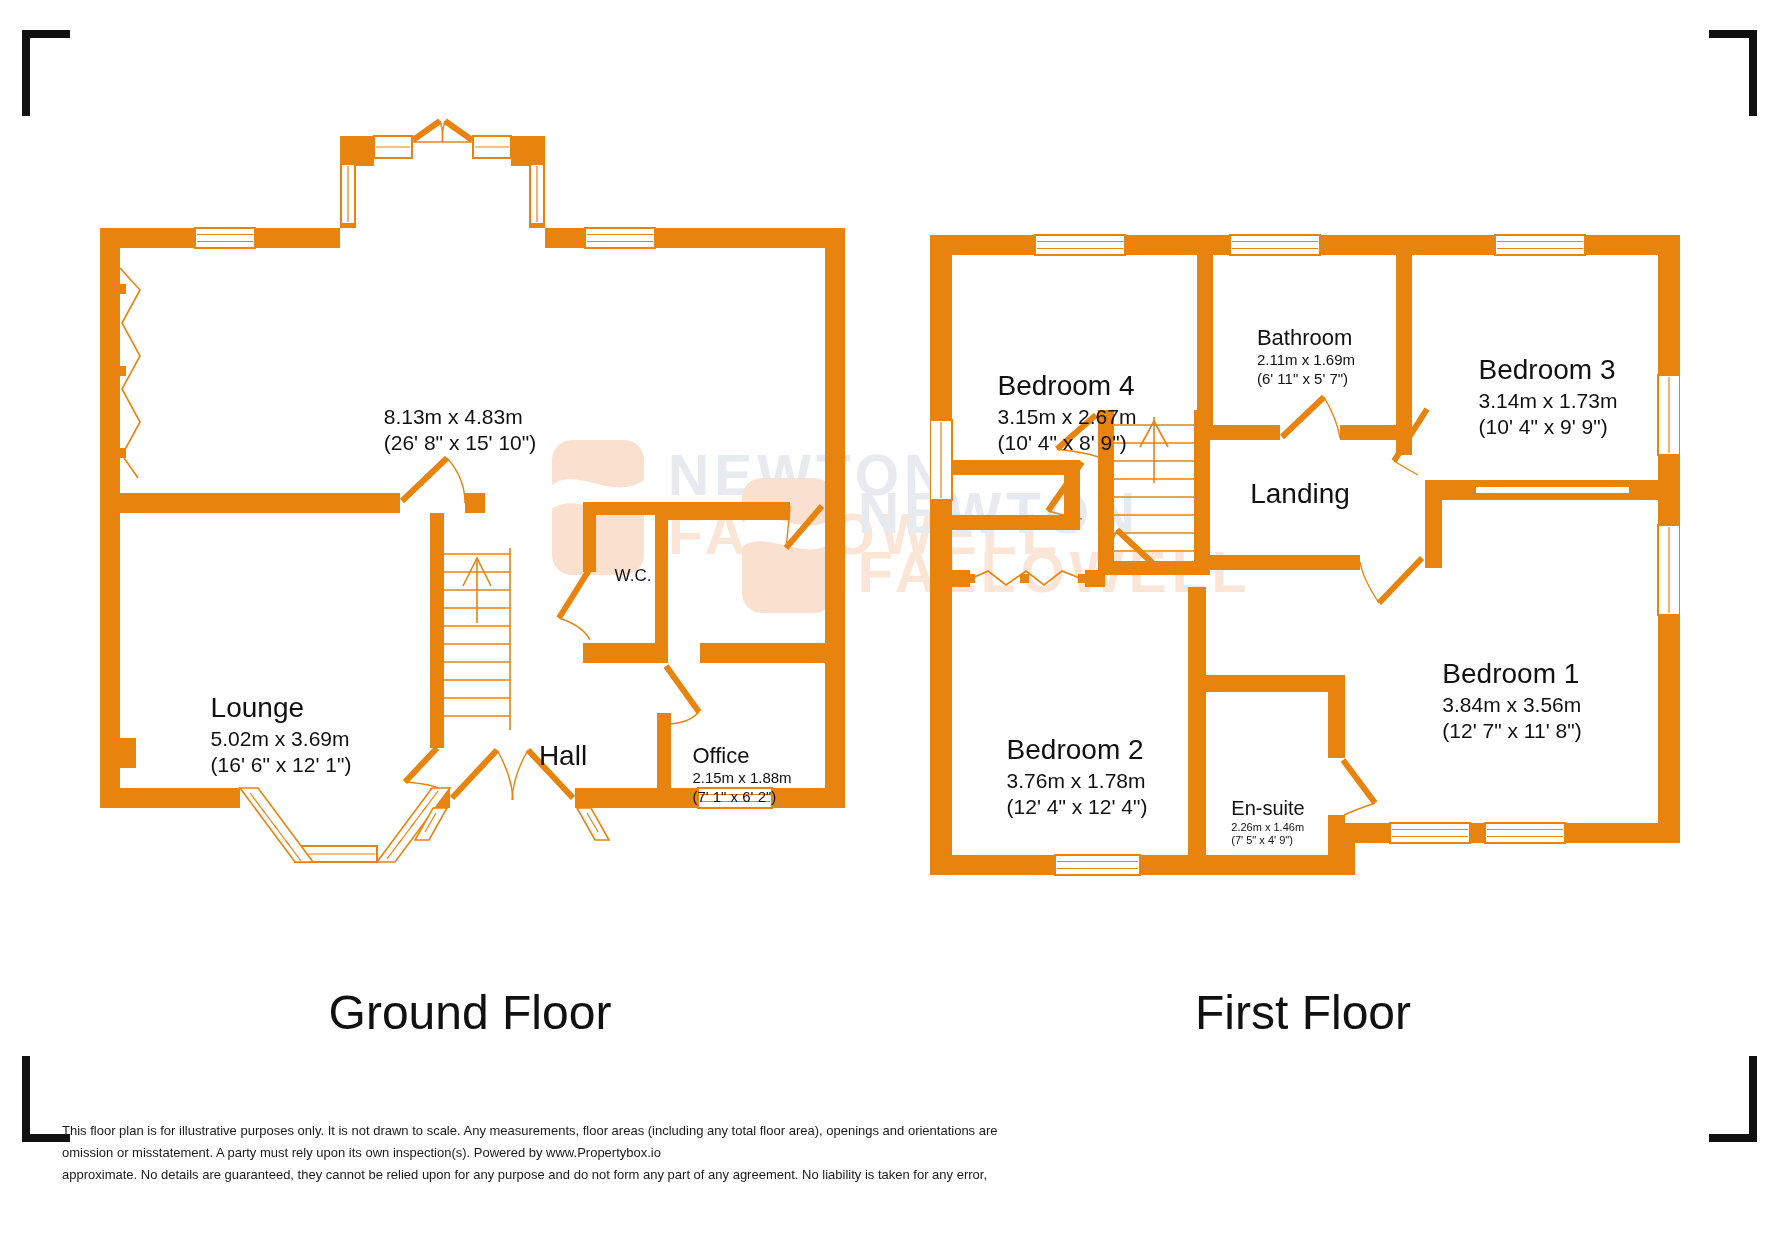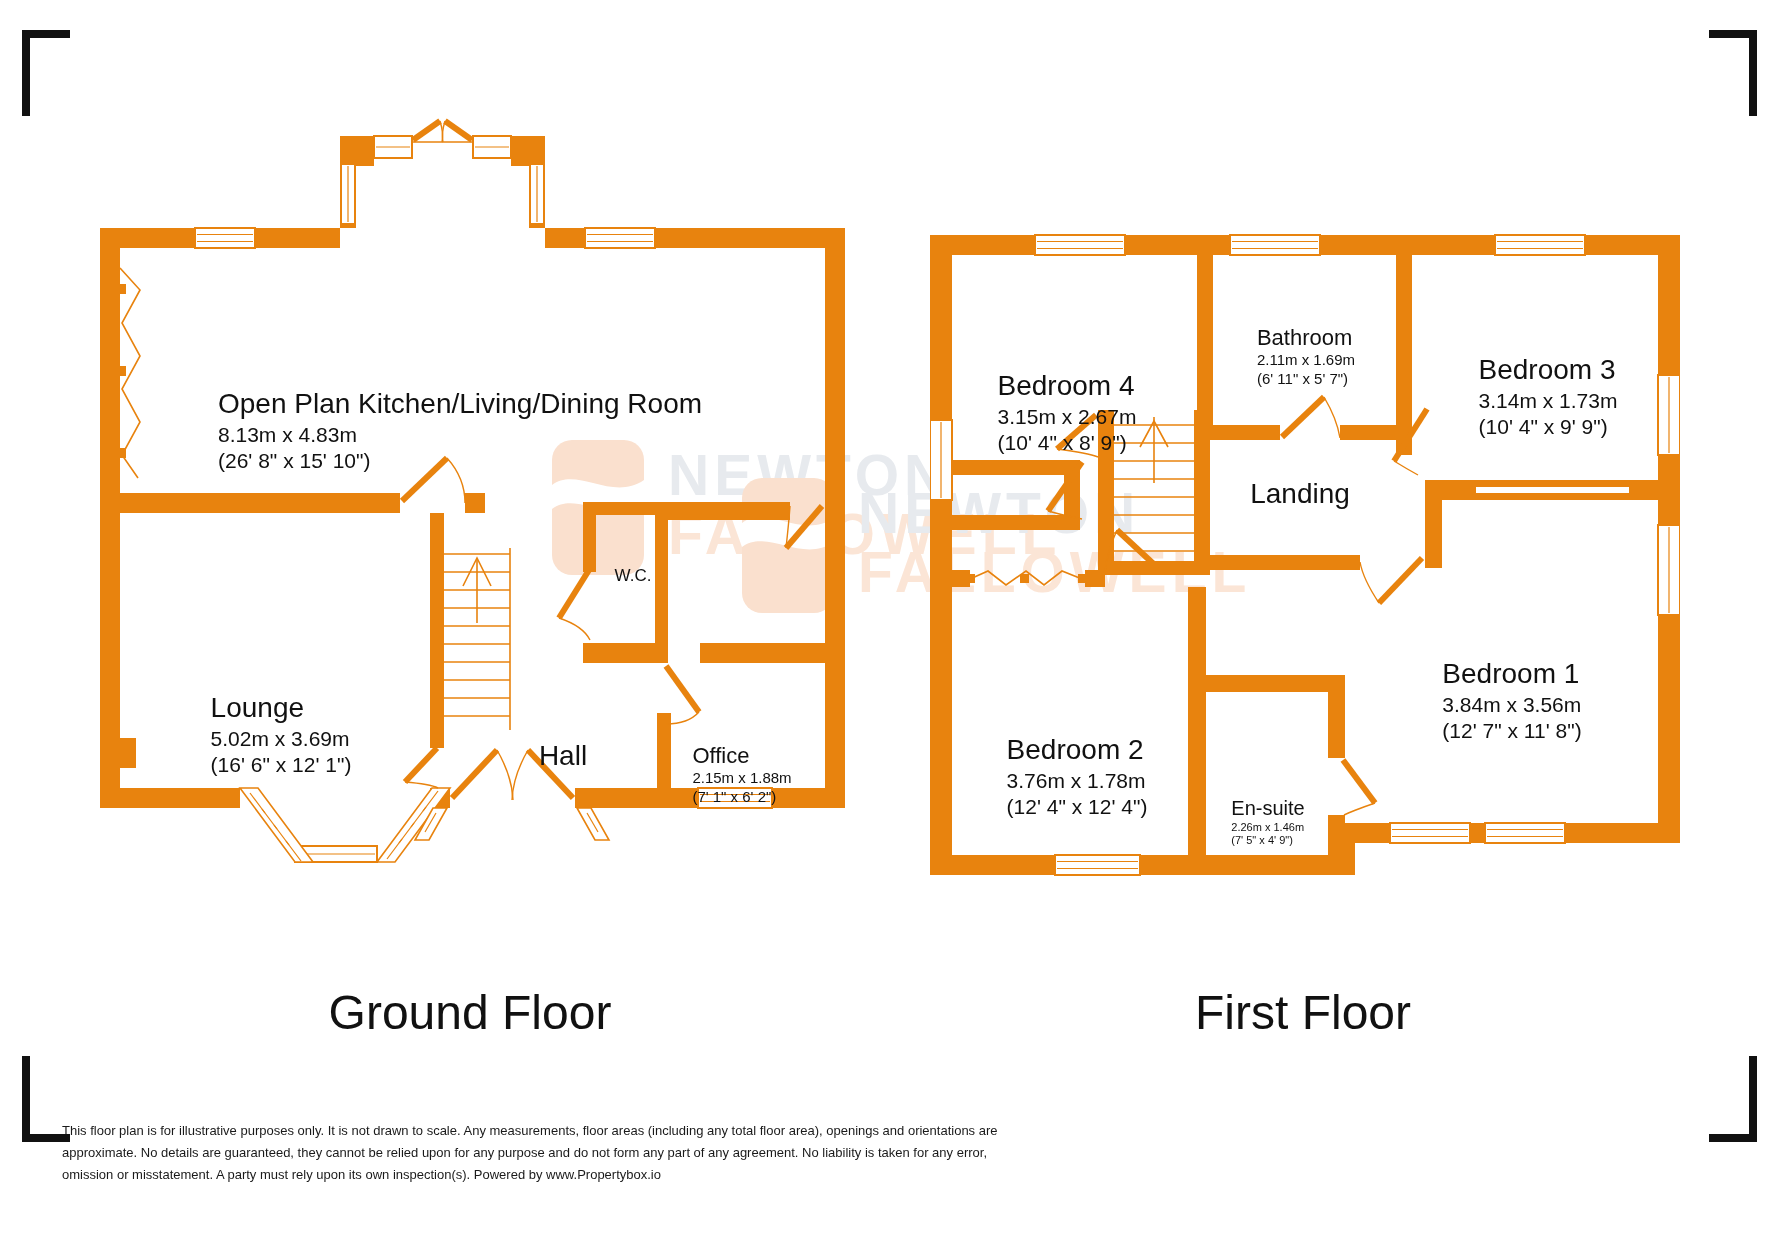--- a/index.html
+++ b/index.html
@@ -275,21 +275,20 @@
     </g>
     <g>
       <polyline class="thin" points="40,354 58,346 76,360 96,346 114,360 132,346 152,354"></polyline>
       <rect class="wall" x="36" y="349" width="9" height="9"></rect>
       <rect class="wall" x="90" y="349" width="9" height="9"></rect>
       <rect class="wall" x="148" y="349" width="9" height="9"></rect>
     </g>
   </svg>
 
   <div class="room-label lg" style="left:460px;top:430px">
-    <span class="t">Open Plan Kitchen/Living/Dining Room</span>
     <span class="d">8.13m x 4.83m</span>
     <span class="d">(26' 8" x 15' 10")</span>
   </div>
   <div class="room-label lg" style="left:281px;top:734px">
     <span class="t">Lounge</span>
     <span class="d">5.02m x 3.69m</span>
     <span class="d">(16' 6" x 12' 1")</span>
   </div>
   <div class="room-label lg" style="left:563px;top:756px">
     <span class="t">Hall</span>
@@ -335,17 +334,17 @@
     <span class="t">Bedroom 1</span>
     <span class="d">3.84m x 3.56m</span>
     <span class="d">(12' 7" x 11' 8")</span>
   </div>
 
   <div class="floor-title" style="left:470px;top:1012px">Ground Floor</div>
   <div class="floor-title" style="left:1303px;top:1012px">First Floor</div>
 
   <div id="disclaimer">
     <span>This floor plan is for illustrative purposes only. It is not drawn to scale. Any measurements, floor areas (including any total floor area), openings and orientations are</span>
+    <span>omission or misstatement. A party must rely upon its own inspection(s). Powered by www.Propertybox.io</span>
     <span>approximate. No details are guaranteed, they cannot be relied upon for any purpose and do not form any part of any agreement. No liability is taken for any error,</span>
-    <span>omission or misstatement. A party must rely upon its own inspection(s). Powered by www.Propertybox.io</span>
   </div>
 
 </div>
 
 </body></html>

